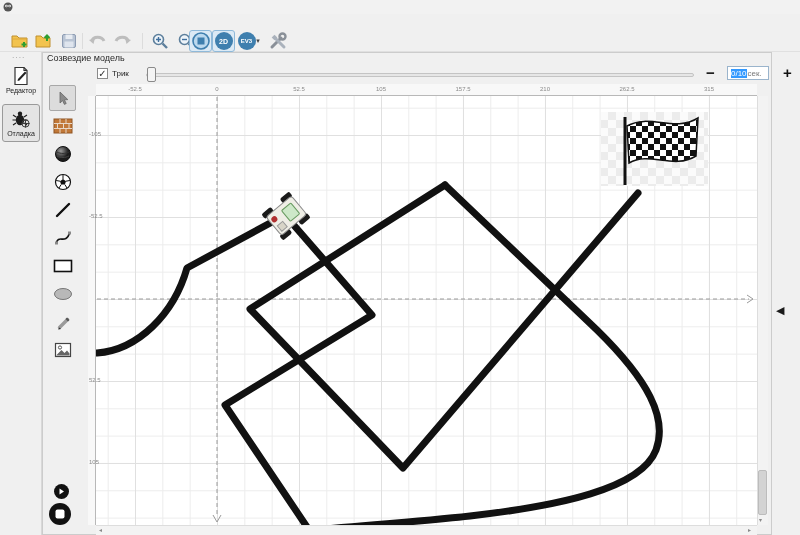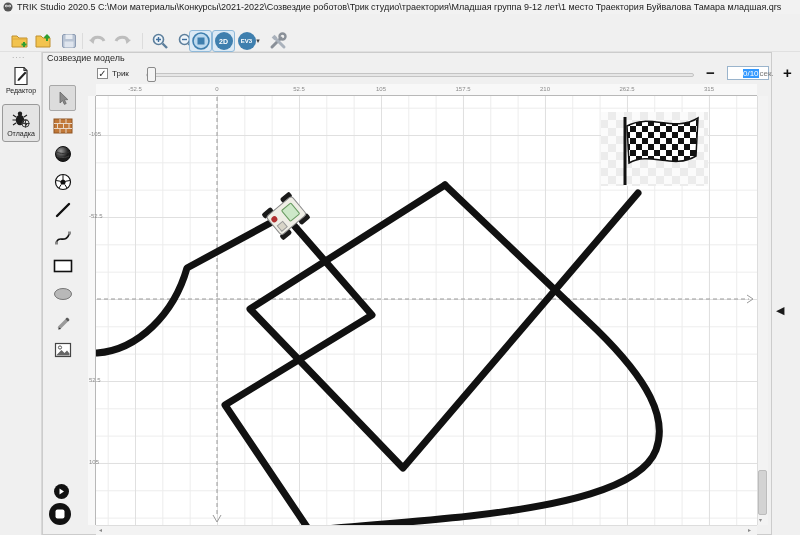--- a/index.html
+++ b/index.html
@@ -34,21 +34,21 @@
   
   .panel { left:42px; top:52px; width:730px; height:483px; background:#f0f0f0; border:1px solid #cccccc; }
   .panel-title { position:absolute; left:47px; top:53px; font-size:9px; color:#2a2a2a; }
 
   
   .chk-box { left:97px; top:68px; width:11px; height:11px; background:#fff; border:1px solid #8a8a8a; font-size:10px; line-height:9px; text-align:center; color:#333; }
   .chk-lbl { left:112px; top:69px; font-size:8px; color:#222; }
   .slider-track { left:146px; top:73px; width:548px; height:4px; background:#e6e6e6; border:1px solid #c4c4c4; border-radius:2px; }
   .slider-handle { left:147px; top:67px; width:9px; height:15px; background:#f4f4f4; border:1px solid #8a8a8a; border-radius:2px; }
   .zoom-minus { left:706px; top:64px; font-size:15px; font-weight:bold; color:#111; }
-  .time-field { left:727px; top:66px; width:42px; height:14px; background:#fff; border:1px solid #9ab4cc; font-size:8px; display:flex; align-items:center; padding-left:15px; white-space:nowrap; }
+  .time-field { left:727px; top:66px; width:42px; height:14px; background:#fff; border:1px solid #9ab4cc; font-size:8px; display:flex; align-items:center; padding-left:3px; white-space:nowrap; }
   .time-sel { background:#3399ff; color:#fff; }
   .time-unit { color:#777; margin-left:1px; }
   .zoom-plus { left:783px; top:64px; font-size:15px; font-weight:bold; color:#111; }
 
   
   .toolcol-btn { position:absolute; left:49px; width:27px; height:26px; display:flex; align-items:center; justify-content:center; border-radius:2px; }
   .toolcol-btn.selected { background:#dcdcdc; border:1px solid #a8a8a8; }
   .round-black { position:absolute; border-radius:50%; background:#111; display:flex; align-items:center; justify-content:center; }
 
   
@@ -85,21 +85,20 @@
 <div class="window">
 
   <div class="abs titlebar">
     <svg class="icon-svg" width="10" height="10" viewBox="0 0 10 10">
       <circle cx="5" cy="5" r="4.5" fill="#555"></circle>
       <circle cx="3.4" cy="4" r="1.3" fill="#fff"></circle>
       <circle cx="6.6" cy="4" r="1.3" fill="#fff"></circle>
       <circle cx="3.4" cy="4" r="0.5" fill="#222"></circle>
       <circle cx="6.6" cy="4" r="0.5" fill="#222"></circle>
     </svg>
-    <span class="title">TRIK Studio 2020.5 C:\Мои материалы\Конкурсы\2021-2022\Созвездие роботов\Трик студио\траектория\Младшая группа 9-12 лет\1 место Траектория Буйвалова Тамара младшая.qrs</span>
   </div>
 
 
   <div class="abs toolbar">
     <div class="tbtn" style="left:9px">
       <svg class="icon-svg" width="18" height="16" viewBox="0 0 18 16">
         <path d="M1 4 L1 14 L16 14 L16 5 L8 5 L6 3 L1 3 Z" fill="#f2c34e" stroke="#c0902e" stroke-width="1"></path>
         <path d="M1 6 L16 6" stroke="#e0a93c" stroke-width="1"></path>
         <path d="M13 9 v5 M10.5 11.5 h5" stroke="#2f9e2f" stroke-width="2"></path>
       </svg>

